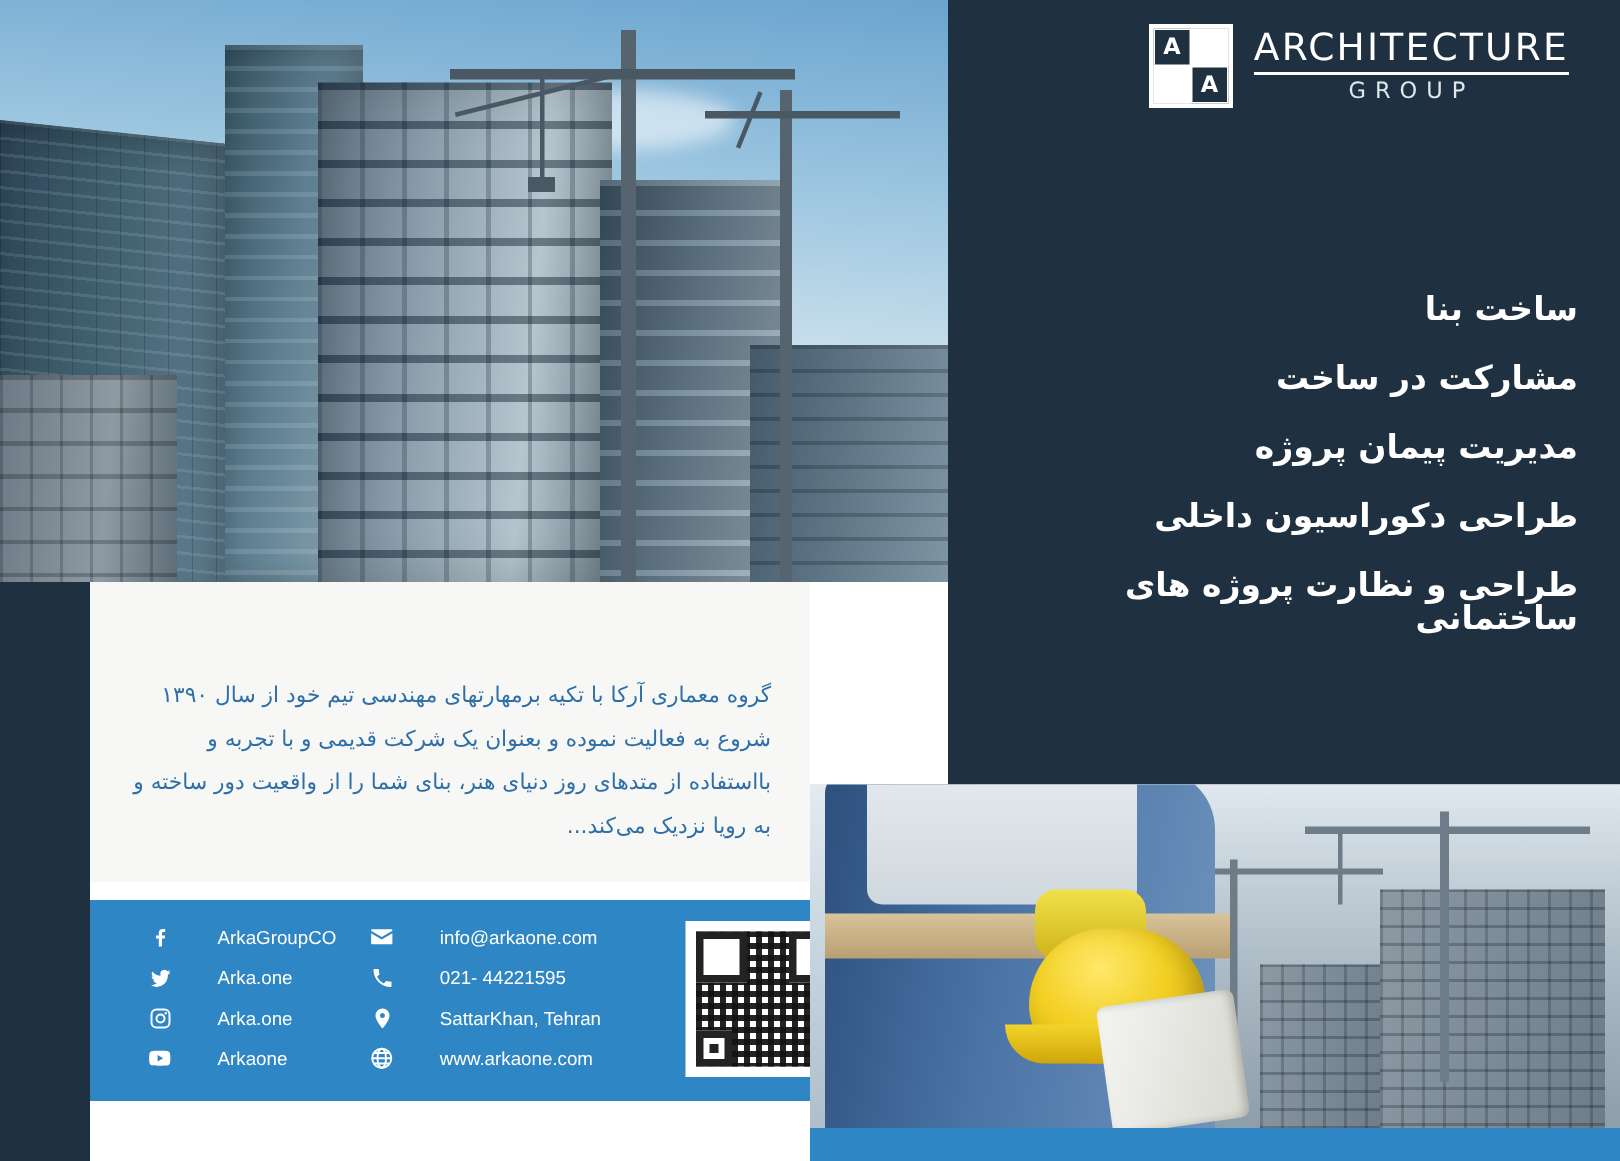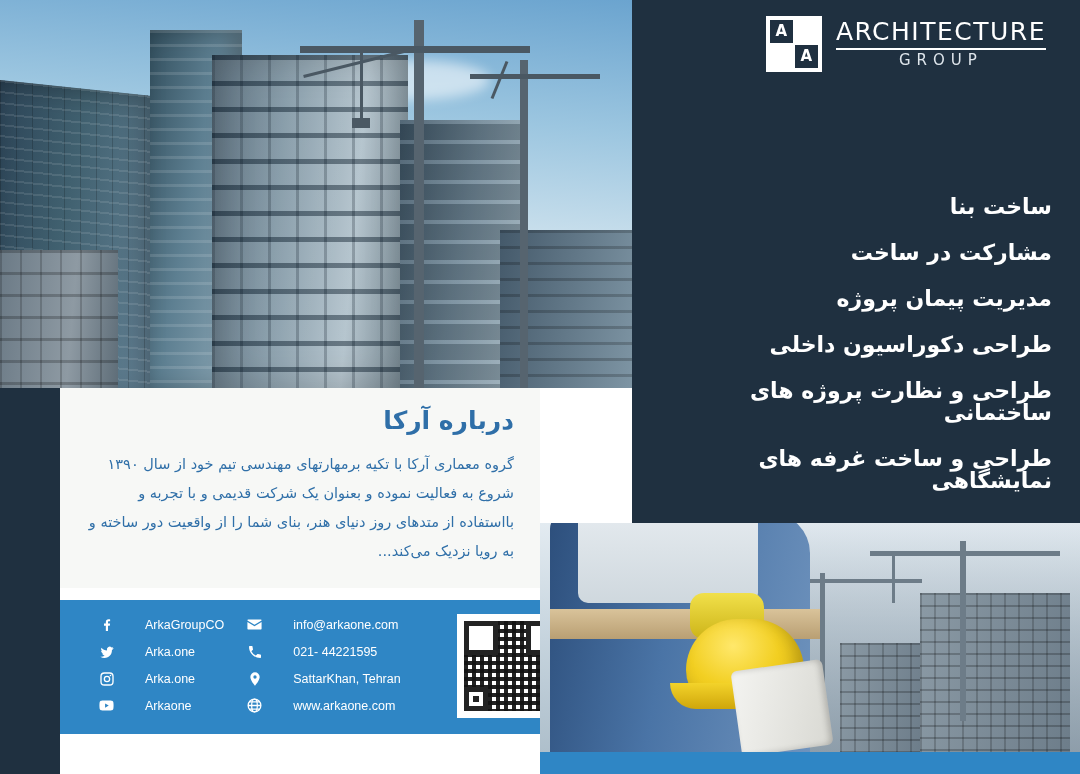--- a/index.html
+++ b/index.html
@@ -363,29 +363,27 @@
       </div>
     </div>
 
 
     <div class="services">
       <div class="service-item">ساخت بنا</div>
       <div class="service-item">مشارکت در ساخت</div>
       <div class="service-item">مدیریت پیمان پروژه</div>
       <div class="service-item">طراحی دکوراسیون داخلی</div>
       <div class="service-item">طراحی و نظارت پروژه های ساختمانی</div>
-      <div class="service-item">طراحی و ساخت غرفه های نمایشگاهی</div>
     </div>
   </div>
 
   <div class="dark-band"></div>
   <div class="dark-left"></div>
 
   <div class="about-card">
-    <div class="about-title">درباره آرکا</div>
     <div class="about-body">گروه معماری آرکا با تکیه برمهارتهای مهندسی تیم خود از سال ۱۳۹۰ شروع به فعالیت نموده و بعنوان یک شرکت قدیمی و با تجربه و بااستفاده از متدهای روز دنیای هنر، بنای شما را از واقعیت دور ساخته و به رویا نزدیک می‌کند...</div>
   </div>
 
   <div class="contact-left-dark"></div>
   <div class="contact-bar">
     <div class="contact-cols">
 
       <div class="c-col">
         <div class="c-row">
           <span class="ic">

